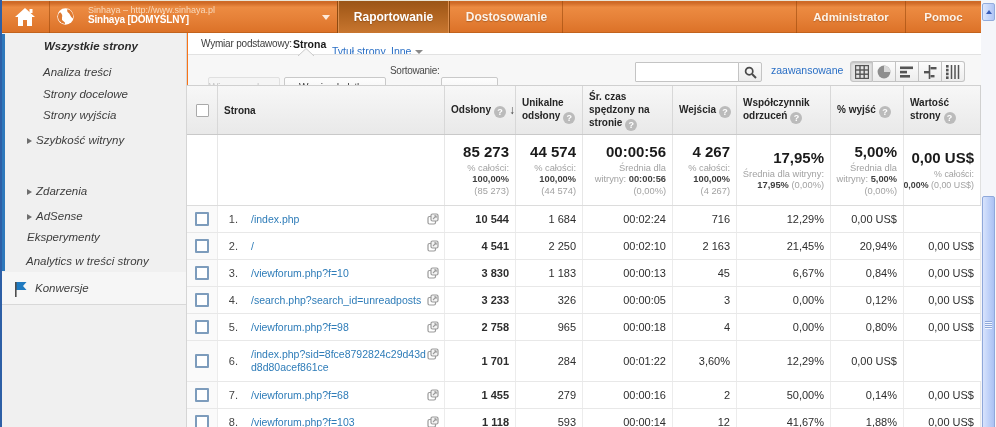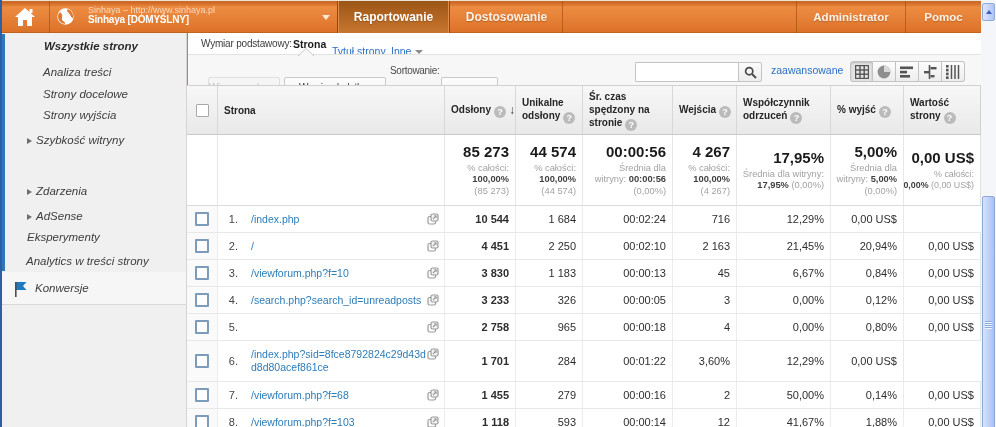--- a/index.html
+++ b/index.html
@@ -353,21 +353,21 @@
           </div>
         <div class="td td-page">
             <span class="td-num">2.</span>
             <span class="td-link">/</span>
             <svg class="ext-ico" width="12" height="12" viewBox="0 0 12 12">
               <rect x="1" y="3.5" width="7.5" height="7.5" rx="1.5" fill="none" stroke="#9a9a9a" stroke-width="1.2"></rect>
               <rect x="4" y="1" width="7" height="7" rx="1.5" fill="#f3f3f3" stroke="#9a9a9a" stroke-width="1.2"></rect>
               <path d="M6 6 L9.2 2.8 M9.2 2.8 L7.3 2.8 M9.2 2.8 L9.2 4.7" stroke="#9a9a9a" stroke-width="1.1" fill="none"></path>
             </svg>
           </div>
-        <div class="td td-val bold">4 451</div>
+        <div class="td td-val bold">4 541</div>
         <div class="td td-val">2 250</div>
         <div class="td td-val">00:02:10</div>
         <div class="td td-val">2 163</div>
         <div class="td td-val">21,45%</div>
         <div class="td td-val">20,94%</div>
         <div class="td td-val">0,00 US$</div>
       </div>
       <div class="trow tr">
         <div class="td td-check">
             <span class="cb row"></span>
@@ -409,20 +409,21 @@
         <div class="td td-val">0,00%</div>
         <div class="td td-val">0,12%</div>
         <div class="td td-val">0,00 US$</div>
       </div>
       <div class="trow tr">
         <div class="td td-check">
             <span class="cb row"></span>
           </div>
         <div class="td td-page">
             <span class="td-num">5.</span>
+            <span class="td-link">/viewforum.php?f=98</span>
             <svg class="ext-ico" width="12" height="12" viewBox="0 0 12 12">
               <rect x="1" y="3.5" width="7.5" height="7.5" rx="1.5" fill="none" stroke="#9a9a9a" stroke-width="1.2"></rect>
               <rect x="4" y="1" width="7" height="7" rx="1.5" fill="#f3f3f3" stroke="#9a9a9a" stroke-width="1.2"></rect>
               <path d="M6 6 L9.2 2.8 M9.2 2.8 L7.3 2.8 M9.2 2.8 L9.2 4.7" stroke="#9a9a9a" stroke-width="1.1" fill="none"></path>
             </svg>
           </div>
         <div class="td td-val bold">2 758</div>
         <div class="td td-val">965</div>
         <div class="td td-val">00:00:18</div>
         <div class="td td-val">4</div>

